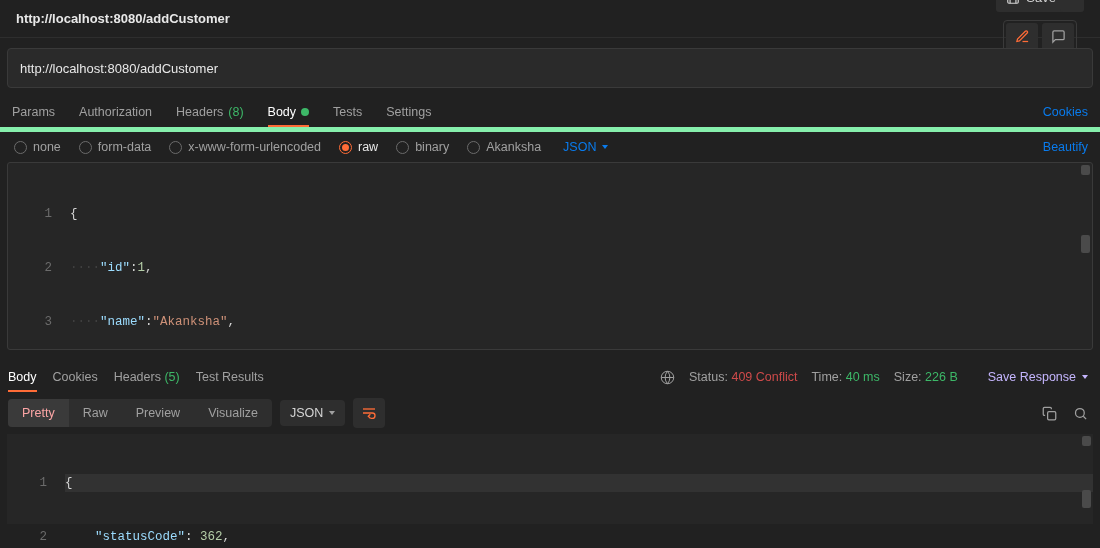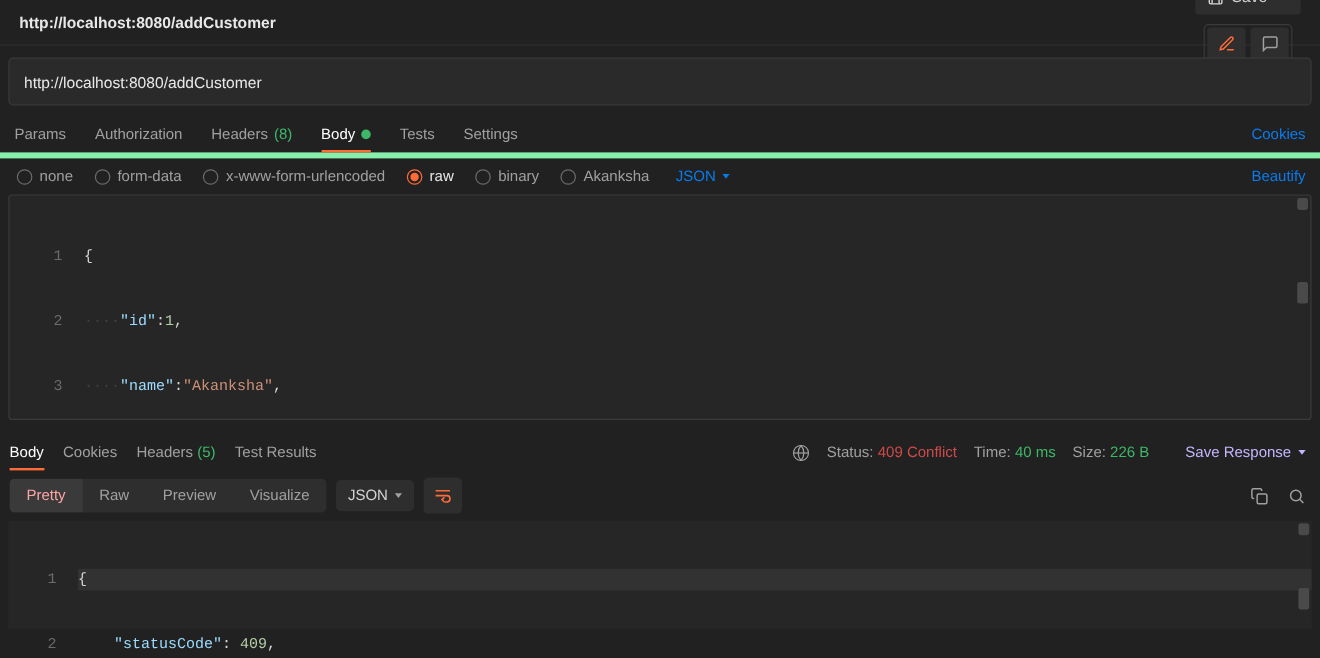--- a/index.html
+++ b/index.html
@@ -361,19 +361,19 @@
 
 <div class="resp-editor">
   <div class="gutter">
     <div>1</div>
     <div>2</div>
     
     
   </div>
   <div class="code">
     <div class="line hl"><span class="pun">{</span></div>
-    <div class="line"><span class="ws">    </span><span class="key">"statusCode"</span><span class="pun">: </span><span class="num">409</span><span class="pun">,</span></div>
+    <div class="line"><span class="ws">    </span><span class="key">"statusCode"</span><span class="pun">: </span><span class="num">362</span><span class="pun">,</span></div>
     
     
     <div class="scroll-thumb" style="top:2px; height:10px;"></div>
     <div class="scroll-thumb" style="top:56px; height:18px;"></div>
   </div>
 </div>
 
 </body></html>

